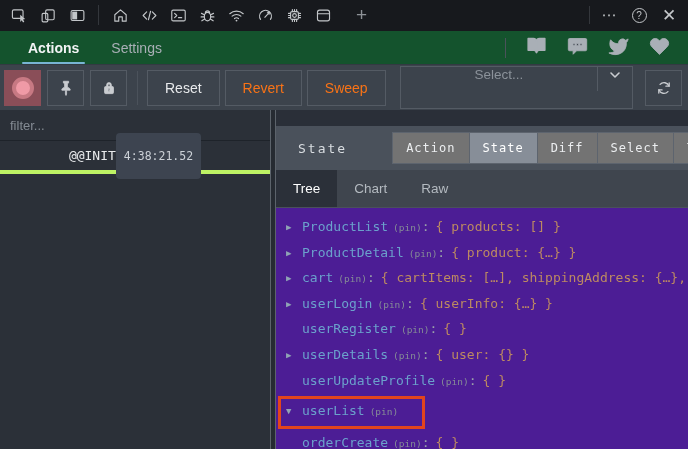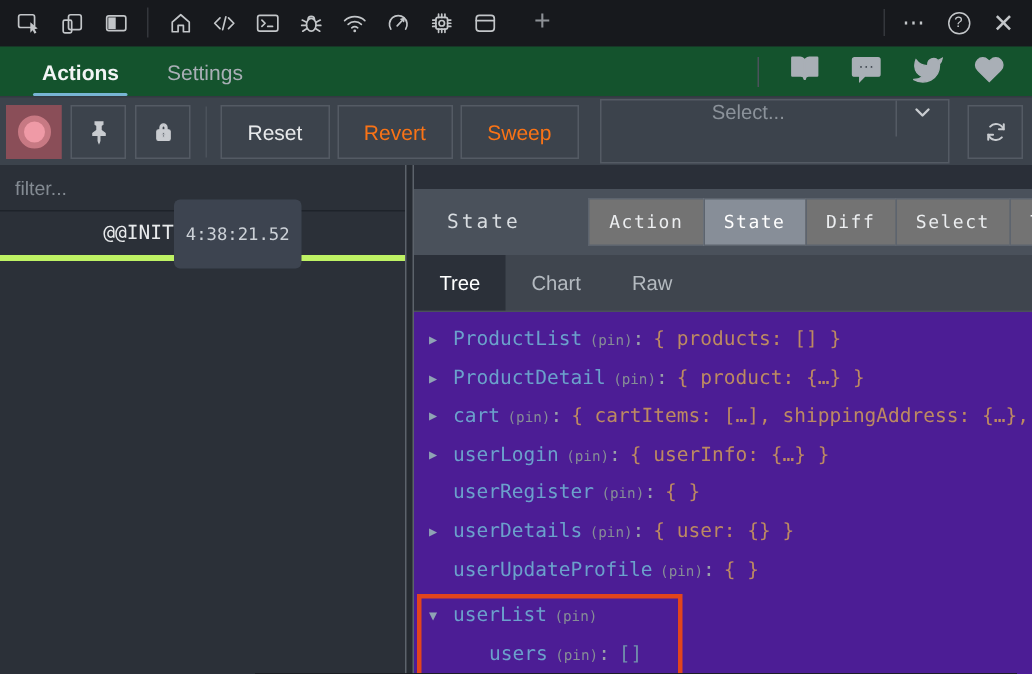--- a/index.html
+++ b/index.html
@@ -343,23 +343,20 @@
           <span class="arrow">▶</span><span class="key">userDetails</span><span class="pin">(pin)</span><span class="colon">:</span><span class="preview">{ user: {} }</span>
         </div>
         <div class="tree-row">
           <span class="arrow"></span><span class="key">userUpdateProfile</span><span class="pin">(pin)</span><span class="colon">:</span><span class="preview">{ }</span>
         </div>
 
         <div class="highlight-box">
           <div class="tree-row">
             <span class="arrow">▼</span><span class="key">userList</span><span class="pin">(pin)</span>
           </div>
-          <div class="tree-row indent1">
-            <span class="arrow"></span><span class="key">users</span><span class="pin">(pin)</span><span class="colon">:</span><span class="val">[]</span>
-          </div>
         </div>
 
         <div class="tree-row">
           <span class="arrow"></span><span class="key">orderCreate</span><span class="pin">(pin)</span><span class="colon">:</span><span class="preview">{ }</span>
         </div>
       </div>
     </div>
   </div>
 </div>
 

